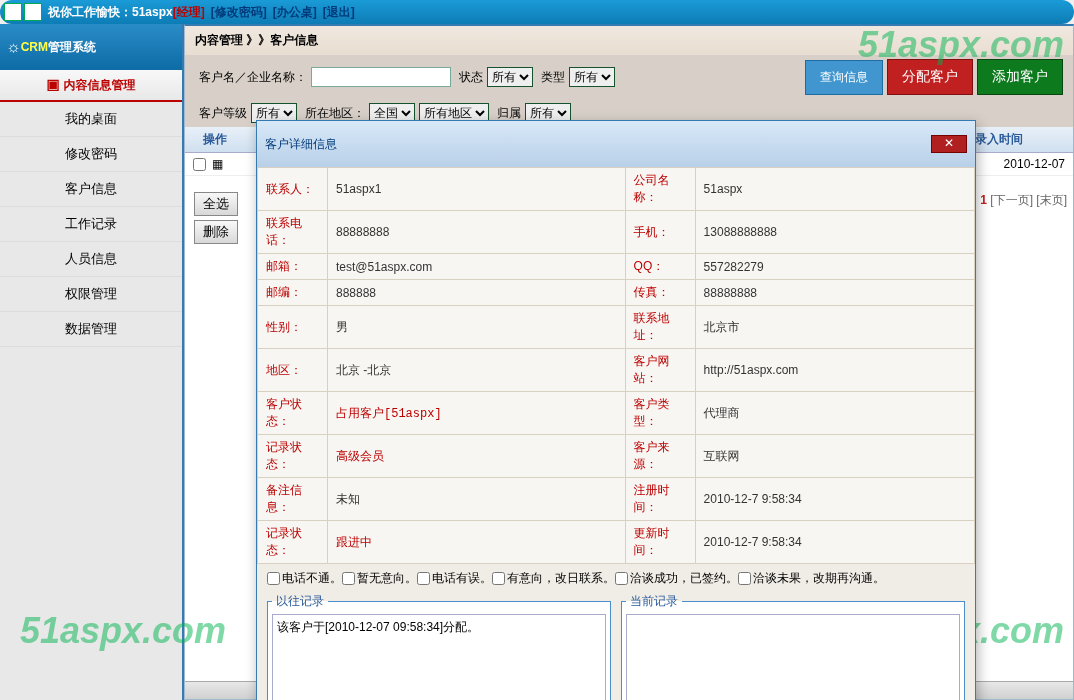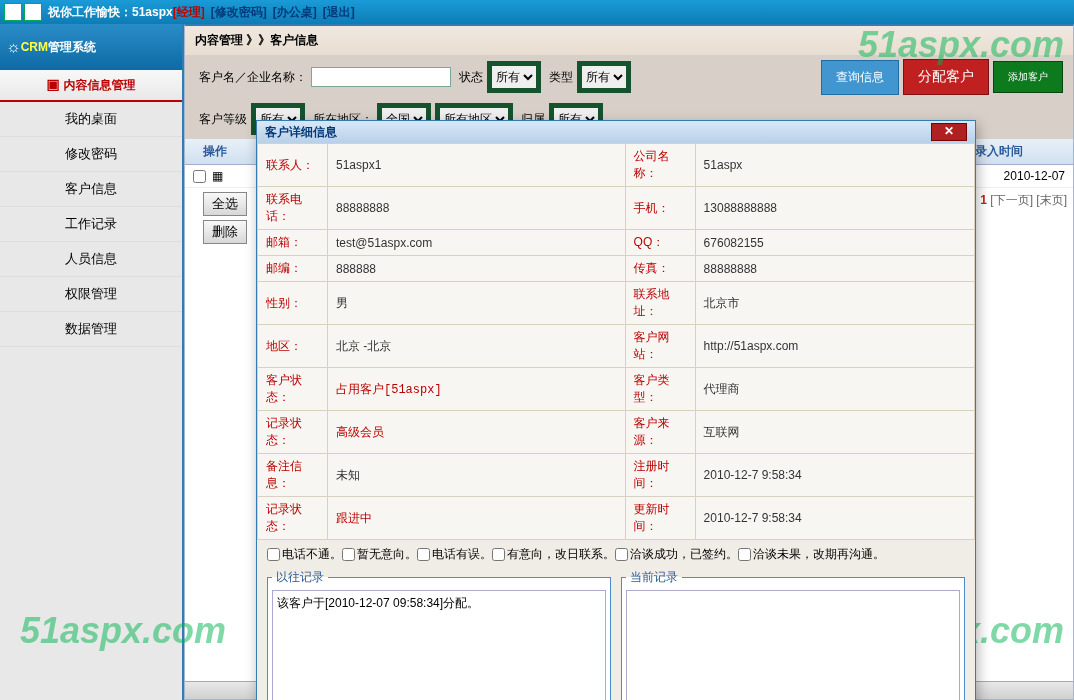--- a/index.html
+++ b/index.html
@@ -1,45 +1,45 @@
 <!DOCTYPE html>
 <html><head>
 <meta charset="utf-8">
 <style>
 * { box-sizing: border-box; margin: 0; padding: 0; font-family: "SimSun", "宋体", sans-serif; font-size: 12px; }
 body { background: #f0f0f0; width: 1074px; height: 700px; overflow: hidden; position: relative; }
-.topbar { background: linear-gradient(#1a9bd7, #0d7cb5); height: 24px; display: flex; align-items: center; color: #fff; padding: 0 4px; }
+.topbar { background: linear-gradient(#1a9bd7, #0d7cb5); height: 24px; display: flex; align-items: center; color: #fff; padding: 0 4px; border-radius: 12px; }
 .topbar .nav-arrow { width: 18px; height: 18px; border: 1px solid #0a5; background: #fff; display: flex; align-items: center; justify-content: center; margin-right: 2px; cursor: pointer; }
 .topbar .greet { margin-left: 4px; font-weight: bold; }
 .topbar .role { color: #b00; font-weight: bold; }
 .topbar a { color: #003a7a; margin-left: 6px; font-weight: bold; cursor: pointer; }
 .container { display: flex; height: 676px; }
 .sidebar { width: 184px; background: #e8e8e8; border-right: 2px solid #357ab0; }
 .sidebar .logo { height: 46px; background: linear-gradient(#2a8cc7,#0d6ba5); display: flex; align-items: center; padding-left: 6px; color: #fff; font-size: 16px; font-weight: bold; }
 .sidebar .logo span { color: #ff4; }
 .sidebar .section-h { background: linear-gradient(#f8f8f8,#e8e8e8); border-bottom: 2px solid #b00; color: #b00; font-weight: bold; text-align: center; padding: 6px 0; font-size: 14px; }
 .sidebar ul { list-style: none; }
 .sidebar li { text-align: center; padding: 8px 0; border-bottom: 1px solid #ddd; cursor: pointer; font-size: 13px; }
 .main { flex: 1; background: #fff; position: relative; border: 1px solid #a0b8d0; border-top: 2px solid #357ab0; overflow: hidden; }
 .breadcrumb { background: linear-gradient(#f0e8e0,#e8ddd0); padding: 6px 10px; font-weight: bold; }
 .filterbar { background: #d8d0c8; padding: 4px 10px; display: flex; align-items: center; flex-wrap: wrap; gap: 4px; }
 .filterbar label { margin-left: 4px; }
 .filterbar input[type=text] { height: 20px; border: 1px solid #7a9; }
-.filterbar select { height: 32px; border: 5px solid #14532d; }
+.filterbar select { height: 20px; border: 1px solid #14532d; }
 .btn3d { display: inline-block; padding: 4px 14px; border: 1px solid #888; background: linear-gradient(#f8f8f8,#d8d8d8); cursor: pointer; font-size: 13px; }
 .btn3d.blue { background: #4296cf; border-color:#1f6da0; color:#fff; padding:8px 14px; font-size:12px; }
 .btn3d.red { background: #c02020; border-color:#801010; color:#fff; padding:8px 14px; font-size:14px; }
-.btn3d.green { background: #0e7a1e; border-color:#084810; color:#fff; padding:8px 14px; font-size:10px; }
+.btn3d.green { background: #0e7a1e; border-color:#084810; color:#fff; padding:8px 14px; font-size:14px; }
 .cols-row { display: flex; background: linear-gradient(#e8f0f8,#d0e0f0); font-weight: bold; color: #2a5a9a; border-bottom: 1px solid #aac; }
 .cols-row div { padding: 4px 1px; }
 .datarow { display: flex; align-items: center; padding: 4px 8px; border-bottom: 1px solid #eee; }
-.opbtns { position: absolute; left: 12px; top: 166px; text-align: right; }
+.opbtns { position: absolute; left: 3px; top: 166px; text-align: right; }
 .opbtns .btn3d { display:block; margin:0 0 4px 6px; padding: 2px 8px; }
 .modal { position: absolute; left: 256px; top: 120px; width: 720px; background: #f0ece6; border: 1px solid #357ab0; box-shadow: 2px 4px 12px rgba(0,0,0,.3); z-index: 10; }
-.modal-title { background: linear-gradient(#d8e8f8,#b8d0e8); padding: 2px 8px; font-weight: bold; color: #003a7a; display:flex; justify-content:space-between; align-items:center; }
+.modal-title { background: linear-gradient(#d8e8f8,#b8d0e8); padding: 14px 8px; font-weight: normal; color: #003a7a; display:flex; justify-content:space-between; align-items:center; }
 .modal-title .close { background:#b02020; color:#fff; width:36px; height:18px; text-align:center; cursor:pointer; border:1px solid #700; }
 .info-table { width: 100%; border-collapse: collapse; padding-left: 20px; }
 .info-table td { border: 1px solid #d8d0c0; padding: 4px 8px; background:#f8f6f2; }
 .info-table td.lab { color:#000; width: 70px; }
 .info-table td.lab span { color:#b00; }
 .info-table td.val { color:#333; }
 .info-table td .red { color:#b00;font-family:Liberation Mono, monospace; }
 .checkrow { padding: 6px 10px; display:flex; flex-wrap:wrap; }
 .checkrow label { display:flex; align-items:center; gap:2px; }
 .records { display:flex; gap:10px; padding: 0 10px; }
@@ -149,21 +149,21 @@
     <tr>
           <td class="lab"><span>联系电话：</span></td>
           <td class="val">88888888</td>
           <td class="lab"><span>手机：</span></td>
           <td class="val">13088888888</td>
         </tr>
     <tr>
           <td class="lab"><span>邮箱：</span></td>
           <td class="val">test@51aspx.com</td>
           <td class="lab"><span>QQ：</span></td>
-          <td class="val">676082155</td>
+          <td class="val">557282279</td>
         </tr>
     <tr>
           <td class="lab"><span>邮编：</span></td>
           <td class="val">888888</td>
           <td class="lab"><span>传真：</span></td>
           <td class="val">88888888</td>
         </tr>
     <tr>
           <td class="lab"><span>性别：</span></td>
           <td class="val">男</td>

